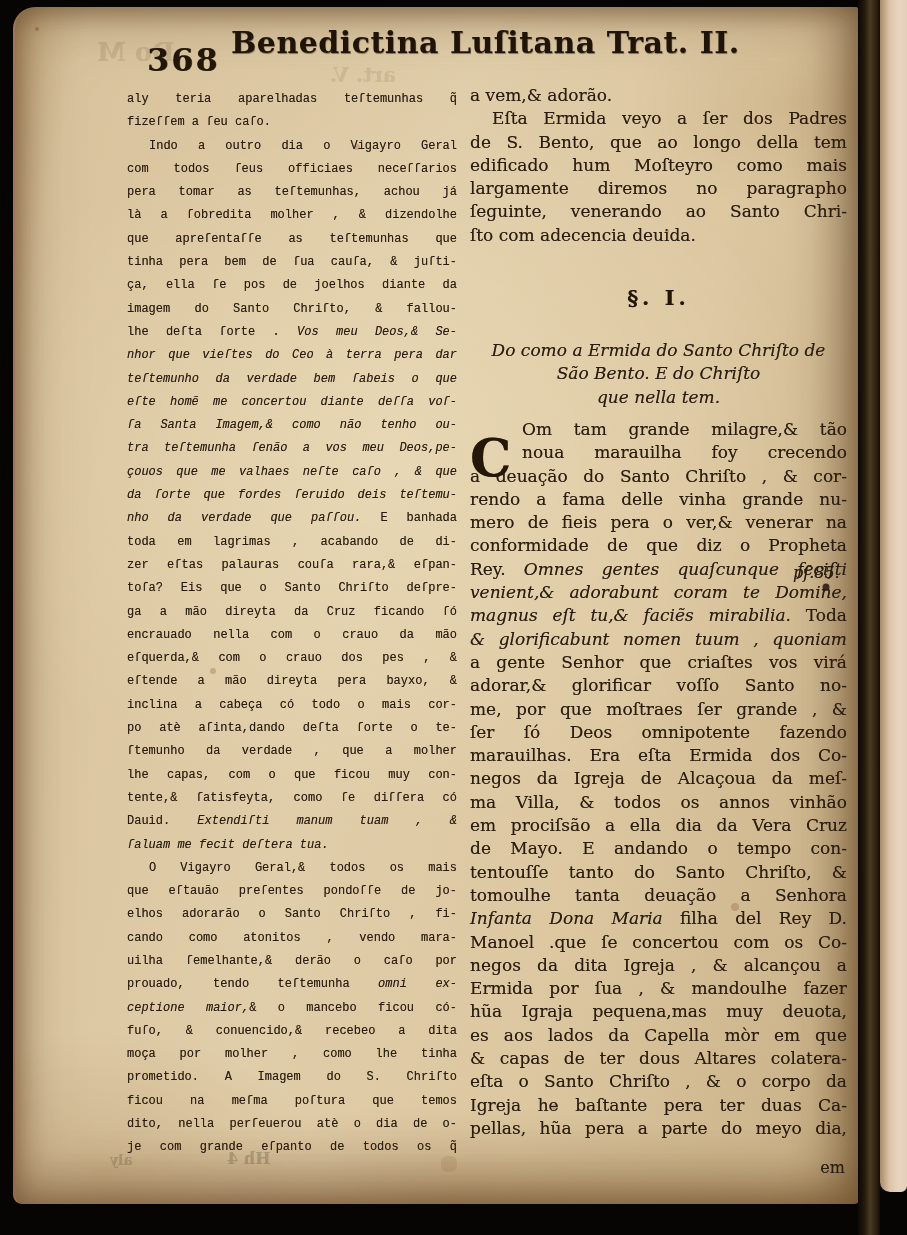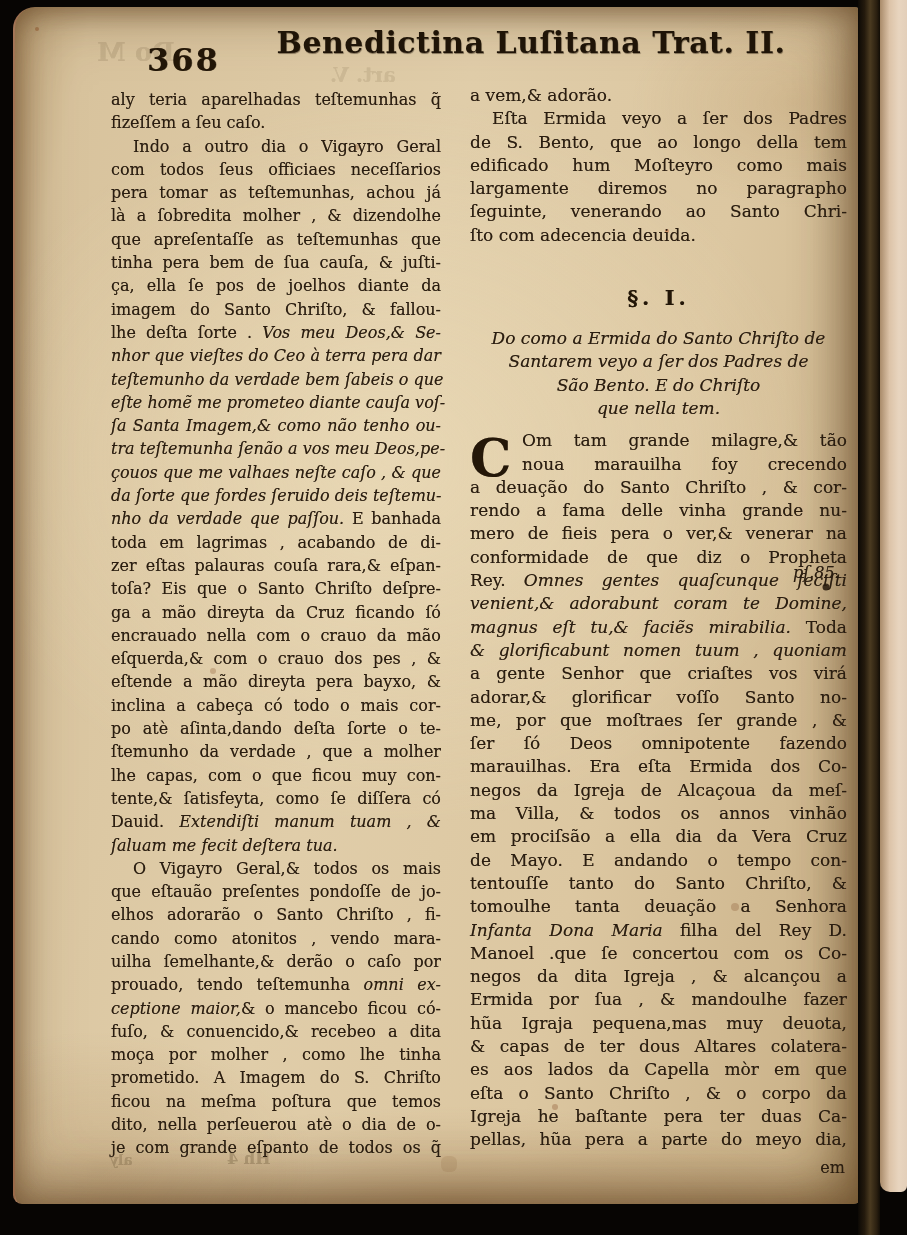--- a/index.html
+++ b/index.html
@@ -18,34 +18,34 @@
                     inset 0 6px 18px rgba(110,75,38,.25);
         border-left:2px solid rgba(122,56,34,.55);}
   .gutter{position:absolute;left:858px;top:0;width:22px;height:1235px;
         background:linear-gradient(90deg,#0c0905 0%,#241a0d 30%,#4a3a20 55%,#2a1f10 85%,#120d06 100%);}
   .next-page{position:absolute;left:880px;top:0;width:27px;height:1192px;
         background:linear-gradient(90deg,#a98b6a 0%,#dcc3a8 35%,#e8d5bf 70%,#e3cfba 100%);
         border-radius:0 0 6px 10px;}
   .ink{color:#2a1d10;text-shadow:0 0 .5px rgba(42,29,16,.55);}
   .folio{position:absolute;left:132px;top:22px;font-size:32px;font-weight:bold;color:#221607;
         letter-spacing:2px;text-shadow:.4px .4px .6px rgba(34,22,7,.5);margin-top:12px;}
-  .running-title{position:absolute;left:216px;top:18px;width:600px;text-align:center;
+  .running-title{position:absolute;left:216px;top:18px;width:600px;
         font-size:30px;font-weight:bold;color:#1f1407;letter-spacing:.5px;
         text-shadow:.5px .5px .7px rgba(31,20,7,.45);}
   .col{position:absolute;}
-  .col-left{left:96px;top:81px;width:330px;font-size:16px;}
+  .col-left{left:112px;top:81px;width:330px;font-size:12px;font-family:Liberation Mono, monospace;}
   .col-right{left:455px;top:77px;width:377px;font-size:17px;}
   .line{text-align:justify;text-align-last:justify;white-space:nowrap;line-height:23.3px;}
   .it{font-style:italic;}
   .indent{padding-left:22px;}
   .endline{text-align-last:left;}
   .centered{text-align:center;text-align-last:center;}
   .dropcap-pad{padding-left:52px;}
   .gap-section{margin-top:38px;}
-  .gap-heading{margin-top:16px;}
+  .gap-heading{margin-top:28px;}
   .gap-body{margin-top:9px;}
   .section-line{font-size:21px;font-weight:bold;letter-spacing:4px;line-height:26px;color:#221607;}
   .dropcap{position:absolute;left:0px;top:351px;font-size:52px;line-height:46px;font-weight:bold;
         color:#241708;}
   .margin-note{position:absolute;left:778px;top:556px;font-style:italic;font-size:16px;color:#2a1d10;}
   .catchword{position:absolute;top:1072px;right:2px;font-size:16px;line-height:23px;color:#2a1d10;}
   .bleed{position:absolute;color:#6a5636;transform:scaleX(-1);filter:blur(.7px);font-weight:bold;}
   .bleed-h1{left:82px;top:30px;font-size:26px;opacity:.17;}
   .bleed-h2{left:315px;top:56px;font-size:20px;opacity:.14;}
   .bleed-sig{left:212px;top:1142px;font-size:16px;opacity:.33;}
@@ -79,21 +79,21 @@
         <div class="line "><span>com todos ſeus officiaes neceſſarios</span></div>
         <div class="line "><span>pera tomar as teſtemunhas, achou já</span></div>
         <div class="line "><span>là a ſobredita molher , &amp; dizendolhe</span></div>
         <div class="line "><span>que apreſentaſſe as teſtemunhas que</span></div>
         <div class="line "><span>tinha pera bem de ſua cauſa, &amp; juſti-</span></div>
         <div class="line "><span>ça, ella ſe pos de joelhos diante da</span></div>
         <div class="line "><span>imagem do Santo Chriſto, &amp; fallou-</span></div>
         <div class="line "><span>lhe deſta ſorte . </span><span class="it">Vos meu Deos,&amp; Se-</span></div>
         <div class="line "><span class="it">nhor que vieſtes do Ceo à terra pera dar</span></div>
         <div class="line "><span class="it">teſtemunho da verdade bem ſabeis o que</span></div>
-        <div class="line "><span class="it">eſte homẽ me prometeo diante cauſa voſ-</span></div>
+        <div class="line "><span class="it">eſte homẽ me concertou diante deſſa voſ-</span></div>
         <div class="line "><span class="it">ſa Santa Imagem,&amp; como não tenho ou-</span></div>
         <div class="line "><span class="it">tra teſtemunha ſenão a vos meu Deos,pe-</span></div>
         <div class="line "><span class="it">çouos que me valhaes neſte caſo , &amp; que</span></div>
         <div class="line "><span class="it">da ſorte que fordes ſeruido deis teſtemu-</span></div>
         <div class="line "><span class="it">nho da verdade que paſſou.</span><span> E banhada</span></div>
         <div class="line "><span>toda em lagrimas , acabando de di-</span></div>
         <div class="line "><span>zer eſtas palauras couſa rara,&amp; eſpan-</span></div>
         <div class="line "><span>toſa? Eis que o Santo Chriſto deſpre-</span></div>
         <div class="line "><span>ga a mão direyta da Cruz ficando ſó</span></div>
         <div class="line "><span>encrauado nella com o crauo da mão</span></div>
@@ -126,21 +126,20 @@
       <div class="catchword">em</div>
     <div class="line endline"><span>a vem,&amp; adorão.</span></div>
         <div class="line indent"><span>Eſta Ermida veyo a ſer dos Padres</span></div>
         <div class="line "><span>de S. Bento, que ao longo della tem</span></div>
         <div class="line "><span>edificado hum Moſteyro como mais</span></div>
         <div class="line "><span>largamente diremos no paragrapho</span></div>
         <div class="line "><span>ſeguinte, venerando ao Santo Chri-</span></div>
         <div class="line endline"><span>ſto com adecencia deuida.</span></div>
         <div class="line centered gap-section section-line"><span>§. I.</span></div>
         <div class="line centered gap-heading"><span class="it">Do como a Ermida do Santo Chriſto de</span></div>
-        <div class="line centered"><span class="it">Santarem veyo a ſer dos Padres de</span></div>
         <div class="line centered"><span class="it">São Bento. E do Chriſto</span></div>
         <div class="line centered"><span class="it">que nella tem.</span></div>
         <div class="line dropcap-pad gap-body"><span>Om tam grande milagre,&amp; tão</span></div>
         <div class="line dropcap-pad"><span>noua marauilha foy crecendo</span></div>
         <div class="line "><span>a deuação do Santo Chriſto , &amp; cor-</span></div>
         <div class="line "><span>rendo a fama delle vinha grande nu-</span></div>
         <div class="line "><span>mero de fieis pera o ver,&amp; venerar na</span></div>
         <div class="line "><span>conformidade de que diz o Propheta</span></div>
         <div class="line "><span>Rey. </span><span class="it">Omnes gentes quaſcunque feciſti</span></div>
         <div class="line "><span class="it">venient,&amp; adorabunt coram te Domine,</span></div>
@@ -155,22 +154,22 @@
         <div class="line "><span>ma Villa, &amp; todos os annos vinhão</span></div>
         <div class="line "><span>em prociſsão a ella dia da Vera Cruz</span></div>
         <div class="line "><span>de Mayo.  E andando o tempo con-</span></div>
         <div class="line "><span>tentouſſe tanto do Santo Chriſto, &amp;</span></div>
         <div class="line "><span>tomoulhe tanta deuação a Senhora</span></div>
         <div class="line "><span class="it">Infanta Dona Maria</span><span> filha del Rey D.</span></div>
         <div class="line "><span>Manoel .que ſe concertou com os Co-</span></div>
         <div class="line "><span>negos da dita Igreja , &amp; alcançou a</span></div>
         <div class="line "><span>Ermida por ſua , &amp; mandoulhe fazer</span></div>
         <div class="line "><span>hũa Igraja pequena,mas muy deuota,</span></div>
+        <div class="line "><span>es aos lados da Capella mòr em que</span></div>
         <div class="line "><span>&amp; capas de ter dous Altares colatera-</span></div>
-        <div class="line "><span>es aos lados da Capella mòr em que</span></div>
         <div class="line "><span>eſta o Santo Chriſto , &amp; o corpo da</span></div>
         <div class="line "><span>Igreja he baſtante pera ter duas Ca-</span></div>
         <div class="line "><span>pellas, hũa pera a parte do meyo dia,</span></div>
       </div>
 
     <div class="margin-note">pſ.85.</div>
   </div>
 
   <div class="gutter"></div>
   <div class="next-page"></div>

